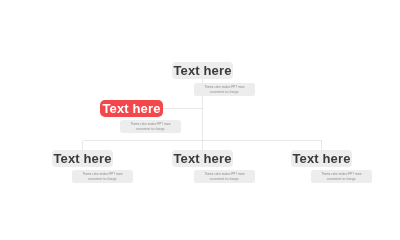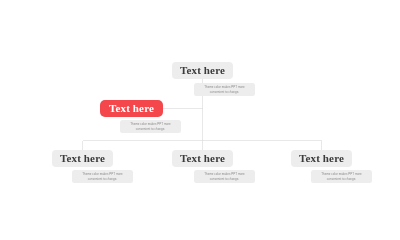--- a/index.html
+++ b/index.html
@@ -34,27 +34,26 @@
     box-sizing:border-box;
   }
   .node.gray{
     background:#ededed;
   }
   .node.accent{
     background:#f4474b;
     border-radius:5px;
   }
   .node-label{
-    font-size:11px;
+    font-size:13px;
     font-weight:bold;
     letter-spacing:.15px;
     color:#3b3b3b;
     white-space:nowrap;
     line-height:1;
-    font-family:Liberation Serif, serif;
   }
   .node.accent .node-label{
     color:#ffffff;
   }
 
   
   .caption{
     position:absolute;
     background:#ededed;
     border-radius:2.5px;

